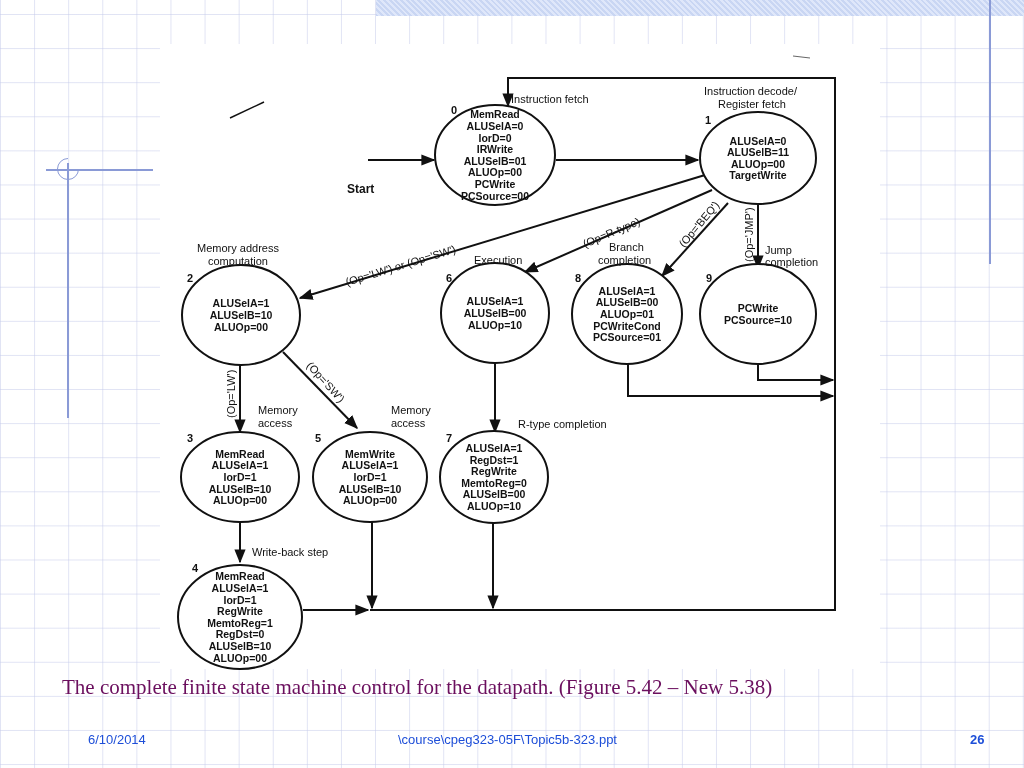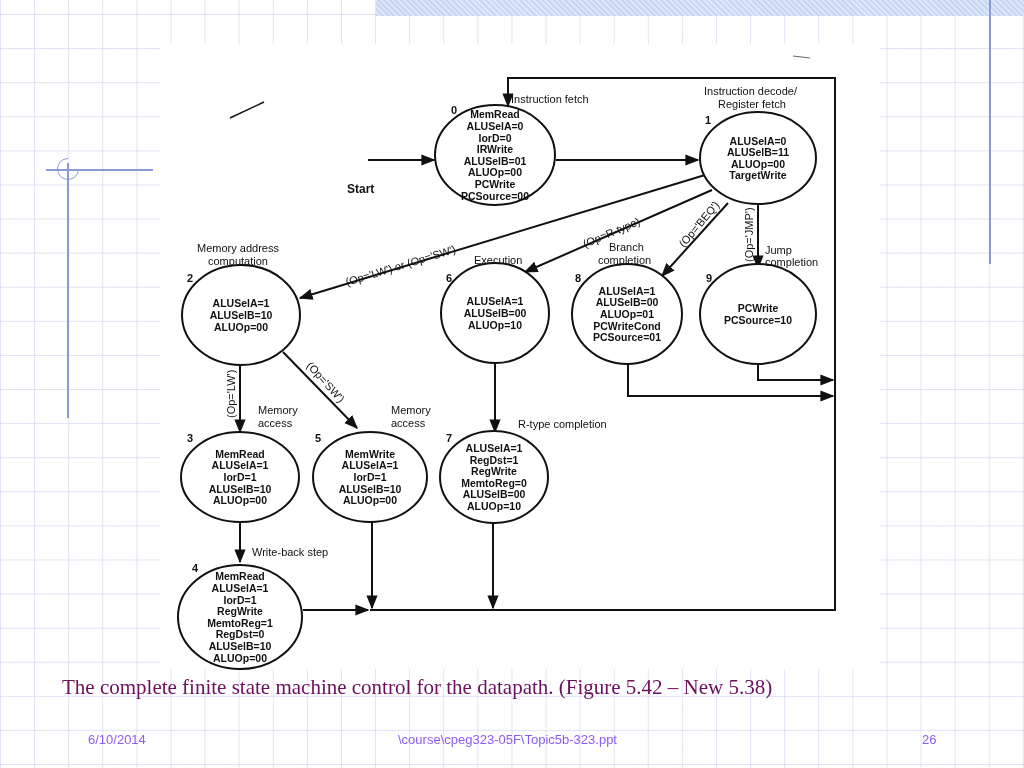--- a/index.html
+++ b/index.html
@@ -28,24 +28,24 @@
     .diagram-area {
       position: absolute; left: 160px; top: 44px; width: 720px; height: 625px;
       background: #ffffff;
     }
     svg.fsm { position: absolute; left: 0; top: 0; }
     svg.fsm text { font-family: "Liberation Sans", sans-serif; fill: #111; }
     .caption {
       position: absolute; left: 62px; top: 675px; white-space: nowrap;
       font-family: "Liberation Serif", serif; font-size: 21px; color: #6b0f5e;
     }
-    .footer { position: absolute; top: 732px; font-family: "Liberation Sans", sans-serif; font-size: 13px; color: #8b5cf6; }
+    .footer { position: absolute; top: 732px; font-family: "Liberation Sans", sans-serif; font-size: 13px; color: #1d4ed8; }
     .footer-date { left: 88px; }
     .footer-path { left: 398px; }
-    .footer-page { left: 922px; }
+    .footer-page { left: 970px; font-weight: bold; }
   </style>
 </head>
 <body>
 
 <div class="top-band"></div>
 <div class="right-vline"></div>
 <div class="left-vline"></div>
 <div class="left-hline"></div>
 <div class="left-circle"></div>
 

